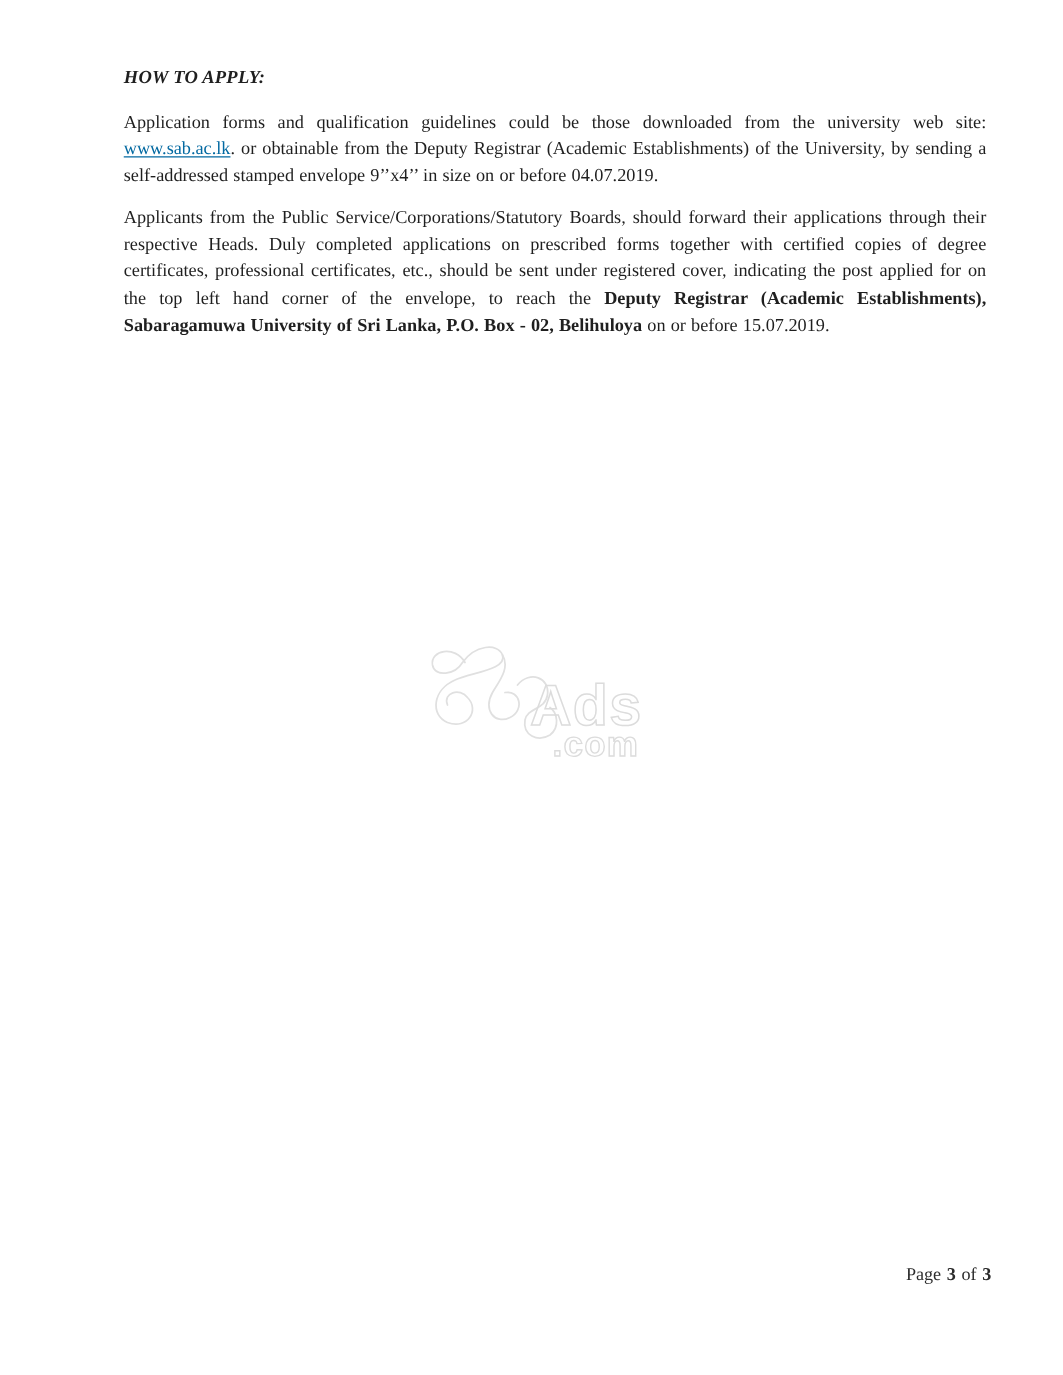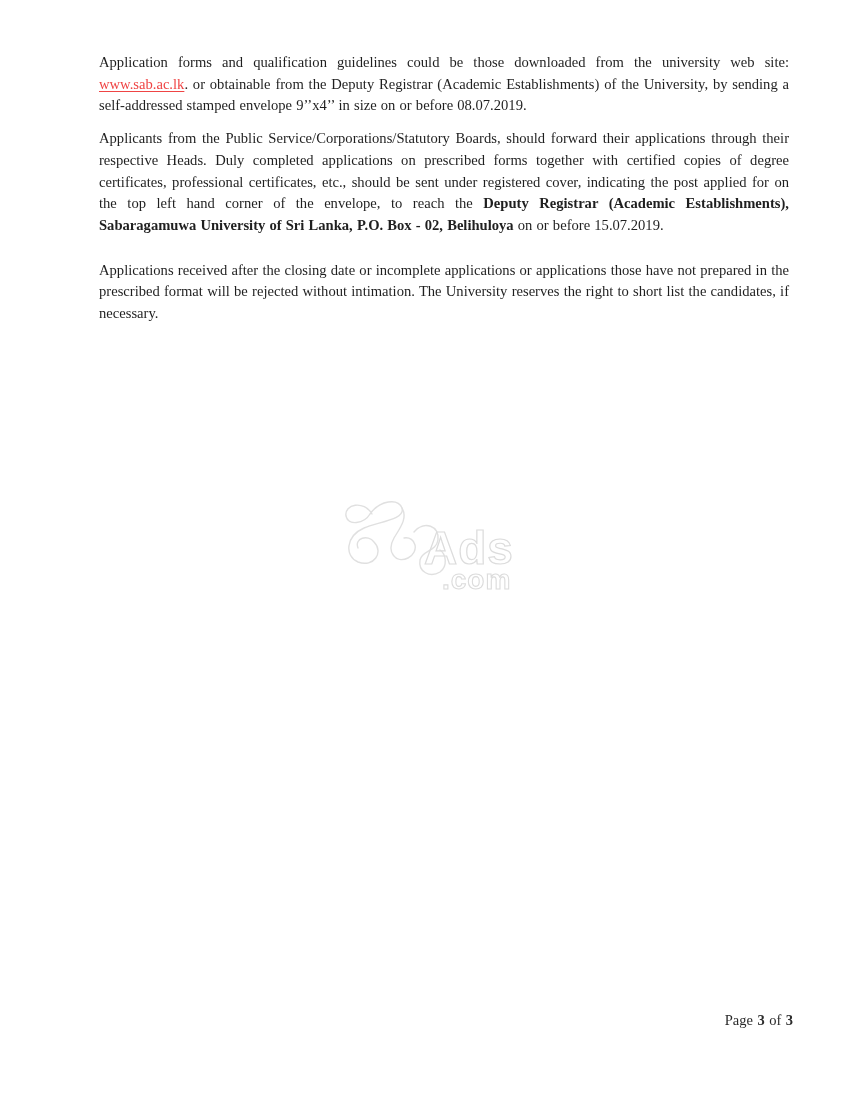--- a/index.html
+++ b/index.html
@@ -36,34 +36,34 @@
     letter-spacing: 0.2px;
   }
   .para {
     margin: 0 0 11px 0;
     text-align: justify;
     word-spacing: 0.5px;
   }
   .para.gap-lg { margin-bottom: 23px; }
   .para.gap-xl { margin-bottom: 46px; }
   .doc-link {
-    color: #ef4444;
+    color: #0369a1;
     text-decoration: underline;
     text-underline-offset: 2px;
   }
   .bold { font-weight: bold; }
   .signature {
     margin: 0;
     text-align: left;
   }
   .signature .sig-line { display: block; }
   .watermark {
     position: absolute;
     left: 336px;
-    top: 498px;
+    top: 514px;
     width: 185px;
     height: 98px;
     pointer-events: none;
   }
   .watermark svg { display: block; }
   .watermark text {
     font-family: "Liberation Sans", sans-serif;
     font-weight: bold;
   }
   .footer {
@@ -80,26 +80,26 @@
   }
   .footer .page-num { font-weight: bold; }
 </style>
 </head>
 <body>
 
 <div class="page">
 
   <div class="content">
 
+    <h1 class="heading">HOW TO APPLY:</h1>
 
-    <p class="para"><span>Application forms and qualification guidelines could be those downloaded from the university web site: </span><a class="doc-link" href="#">www.sab.ac.lk</a><span>. or obtainable from the Deputy  Registrar (Academic Establishments) of the University, by sending a self-addressed stamped envelope 9’’x4’’ in size on or before 08.07.2019.</span></p>
+    <p class="para"><span>Application forms and qualification guidelines could be those downloaded from the university web site: </span><a class="doc-link" href="#">www.sab.ac.lk</a><span>. or obtainable from the Deputy  Registrar (Academic Establishments) of the University, by sending a self-addressed stamped envelope 9’’x4’’ in size on or before 04.07.2019.</span></p>
 
     <p class="para gap-lg"><span>Applicants from the Public Service/Corporations/Statutory Boards, should forward their applications through their respective Heads. Duly completed applications on prescribed forms together with certified copies of degree certificates, professional certificates, etc., should be sent under registered cover, indicating the post applied for on the top left hand corner of the envelope, to reach the </span><span class="bold">Deputy Registrar (Academic Establishments), Sabaragamuwa University of Sri Lanka, P.O. Box - 02, Belihuloya</span><span> on or before 15.07.2019.</span></p>
 
-    <p class="para gap-xl">Applications received after the closing date or incomplete applications or applications those have not prepared in the prescribed format will be rejected without intimation. The University reserves the right to short list the candidates, if necessary.</p>
 
 
   </div>
 
   <div class="watermark">
     <svg width="185" height="98" viewBox="0 0 185 98">
       <g fill="none" stroke="#e0e0e0" stroke-width="1.4" stroke-linecap="round">
         <path d="M 36 16 C 28 2, 8 6, 10 18 C 12 28, 28 26, 34 16 C 44 2, 62 0, 66 10 C 70 22, 40 24, 28 30 C 10 38, 8 58, 22 64 C 38 70, 48 54, 38 44 C 32 36, 18 40, 22 50"></path>
         <path d="M 66 10 C 72 20, 64 30, 58 40 C 50 54, 60 66, 72 60 C 84 54, 80 38, 68 40"></path>
         <path d="M 78 34 C 88 22, 104 28, 102 42 C 100 54, 86 52, 84 62 C 82 74, 94 80, 104 74 C 112 68, 110 56, 104 52"></path>

